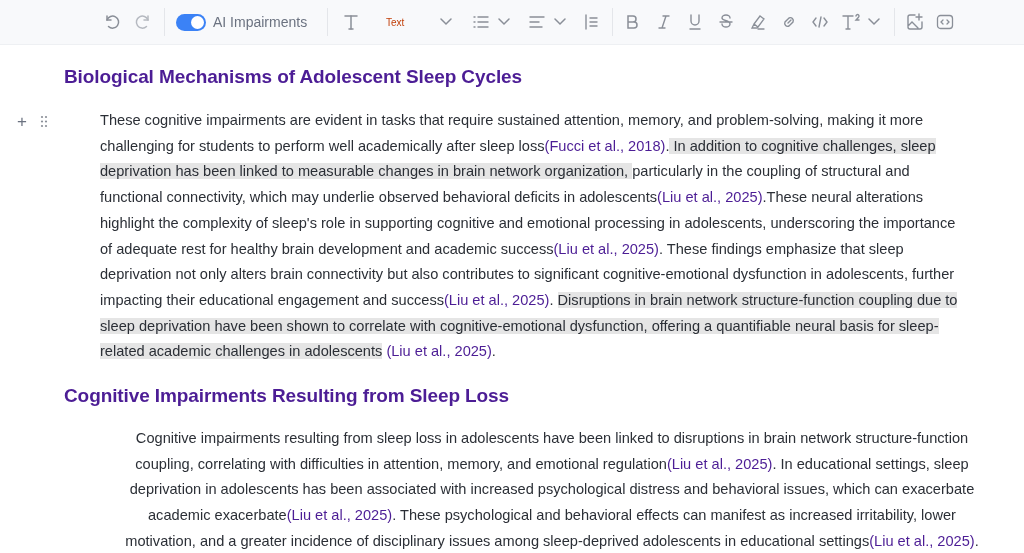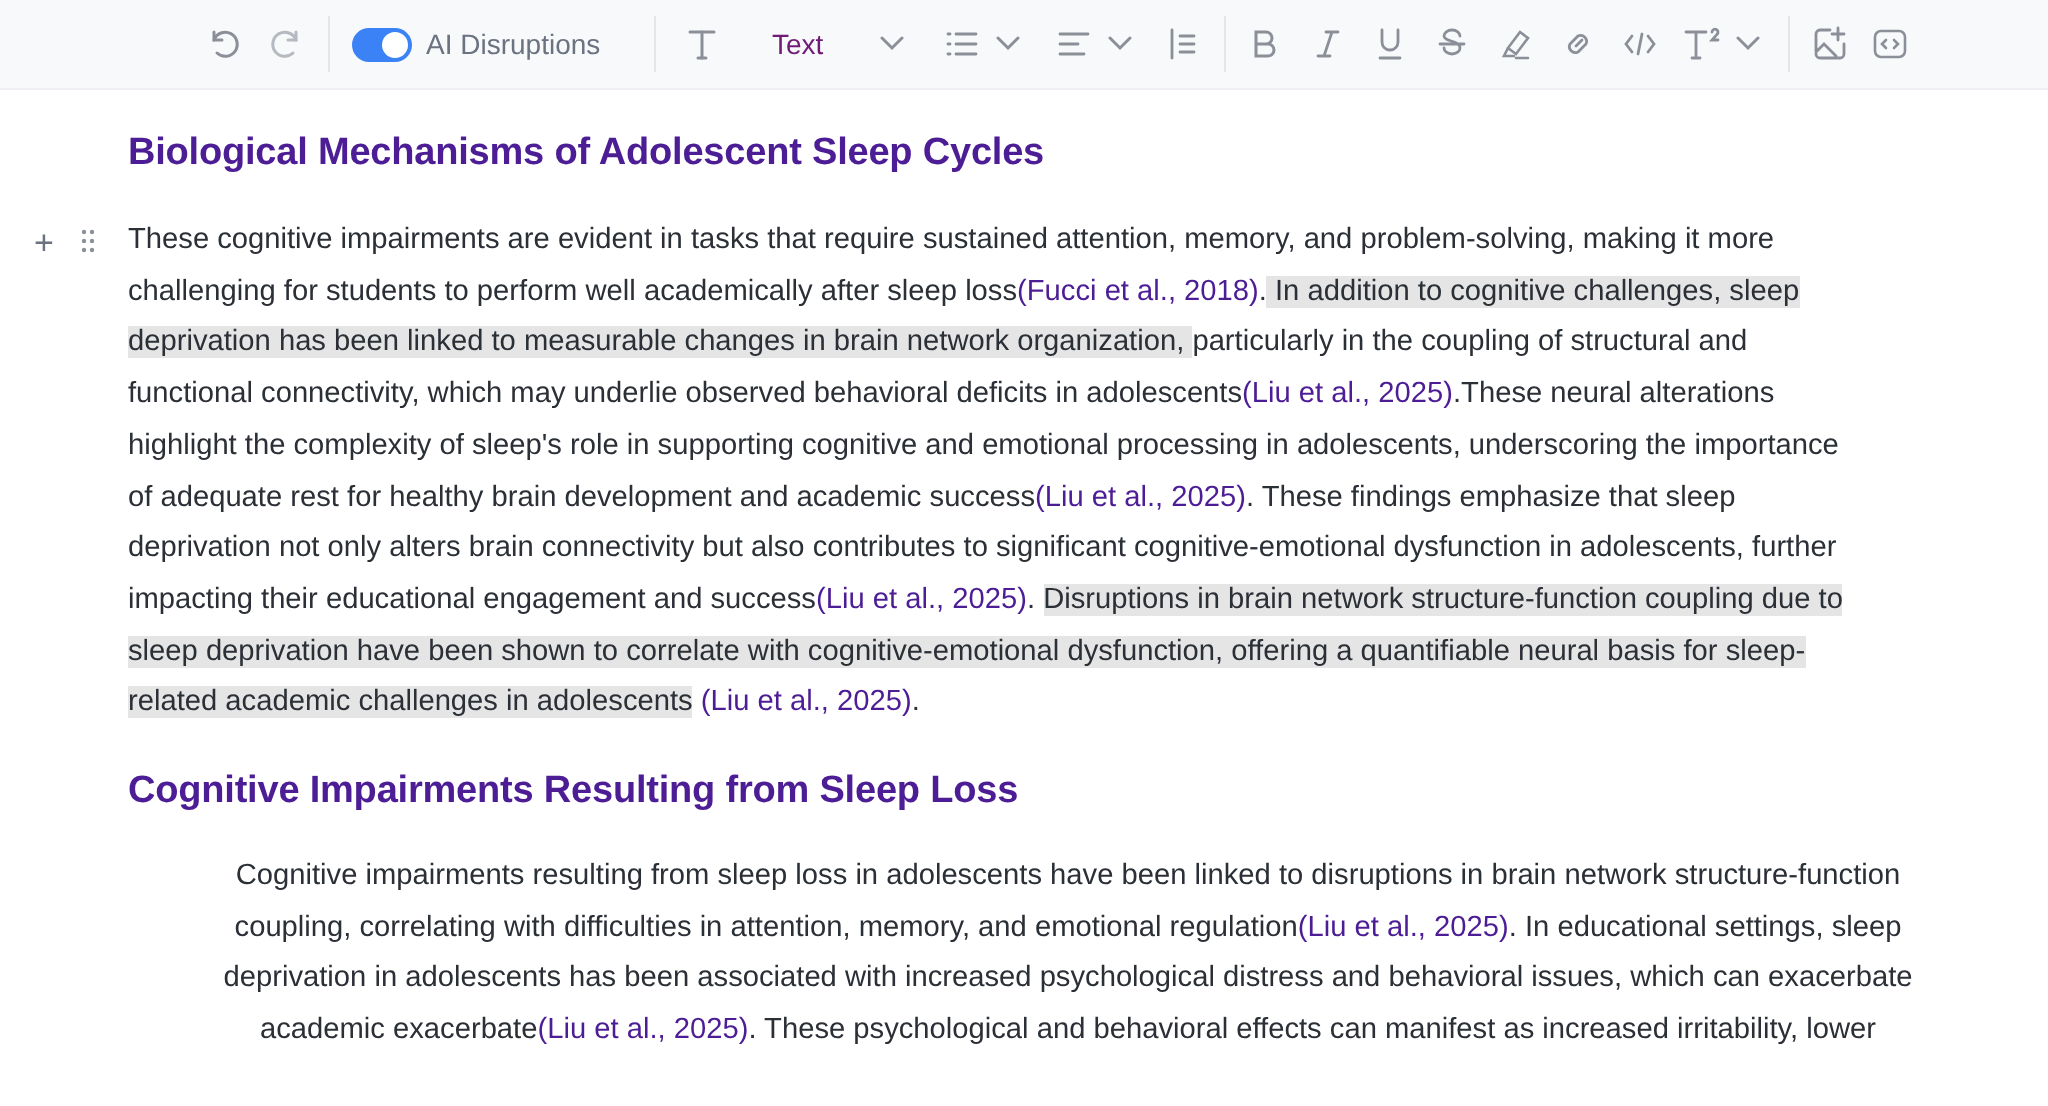--- a/index.html
+++ b/index.html
@@ -12,29 +12,29 @@
     background:#f8f9fb; border-bottom:1px solid #eef0f3;
   }
   .tb { position:absolute; top:0; height:44px; display:flex; align-items:center; justify-content:center; color:#8a8f98; }
   .tb svg { display:block; }
   .sep { position:absolute; top:8px; width:1px; height:28px; background:#e4e6ea; }
   .toggle {
     position:absolute; left:176px; top:14px; width:30px; height:17px; border-radius:9px; background:#3b82f6;
   }
   .toggle .knob { position:absolute; right:2px; top:2px; width:13px; height:13px; border-radius:50%; background:#fff; }
   .ai-label { position:absolute; left:213px; top:14px; font-size:14px; color:#6b7280; line-height:17px; }
-  .text-label { position:absolute; left:386px; top:14px; font-size:14px; color:#701a75; line-height:17px; }
+  .text-label { position:absolute; left:386px; top:14px; font-size:10px; color:#c2410c; line-height:17px; }
   h2 {
     position:absolute; left:64px; margin:0; font-size:19px; font-weight:700; color:#4c1d95; letter-spacing:-0.1px;
   }
   .para {
     position:absolute; left:64px; width:940px; margin:0;
     font-size:14.6px; line-height:25.7px; color:#2b2f36;
   }
-  .line { display:block; white-space:nowrap; }
+  .line { display:block; white-space:nowrap;margin-left:36px; }
   .cite { color:#4c1d95; }
   .hl { background:#e5e5e5; }
   .gutter-plus { position:absolute; left:17px; top:113px; font-size:17px; color:#6b7280; line-height:17px; }
   .gutter-drag { position:absolute; left:40px; top:114px; }
 </style>
 </head>
 <body>
 
 <div class="toolbar">
   <div class="tb" style="left:101px;width:22px;">
@@ -47,21 +47,21 @@
     <svg width="18" height="18" viewBox="0 0 18 18" fill="none" stroke="#b5b9c0" stroke-width="1.5" stroke-linecap="round">
         <path d="M14 3v4h-4"></path>
         <path d="M14 7a6 6 0 1 0-1.5 6.5"></path>
       </svg>
   </div>
   <div class="sep" style="left:164px;"></div>
 
   <div class="toggle">
       <div class="knob"></div>
     </div>
-  <span class="ai-label">AI Disruptions</span>
+  <span class="ai-label">AI Impairments</span>
   <div class="sep" style="left:327px;"></div>
 
   <div class="tb" style="left:341px;width:20px;">
     <svg width="16" height="18" viewBox="0 0 16 18" fill="none" stroke="#8a8f98" stroke-width="1.5" stroke-linecap="round">
         <path d="M2 3h12"></path>
         <path d="M8 3v13"></path>
         <path d="M6 16h4"></path>
       </svg>
   </div>
   <span class="text-label">Text</span>
@@ -183,13 +183,14 @@
   <span class="line"><span class="hl">related academic challenges in adolescents</span><span class="cite"> (Liu et al., 2025)</span><span>.</span></span>
 </p>
 
 <h2 style="top:385px;">Cognitive Impairments Resulting from Sleep Loss</h2>
 
 <p class="para" style="top:426px;text-align:center;">
   <span class="line"><span>Cognitive impairments resulting from sleep loss in adolescents have been linked to disruptions in brain network structure-function</span></span>
   <span class="line"><span>coupling, correlating with difficulties in attention, memory, and emotional regulation</span><span class="cite">(Liu et al., 2025)</span><span>. In educational settings, sleep</span></span>
   <span class="line"><span>deprivation in adolescents has been associated with increased psychological distress and behavioral issues, which can exacerbate</span></span>
   <span class="line"><span>academic exacerbate</span><span class="cite">(Liu et al., 2025)</span><span>. These psychological and behavioral effects can manifest as increased irritability, lower</span></span>
+  <span class="line"><span>motivation, and a greater incidence of disciplinary issues among sleep-deprived adolescents in educational settings</span><span class="cite">(Liu et al., 2025)</span><span>.</span></span>
 </p>
 
 </body></html>

